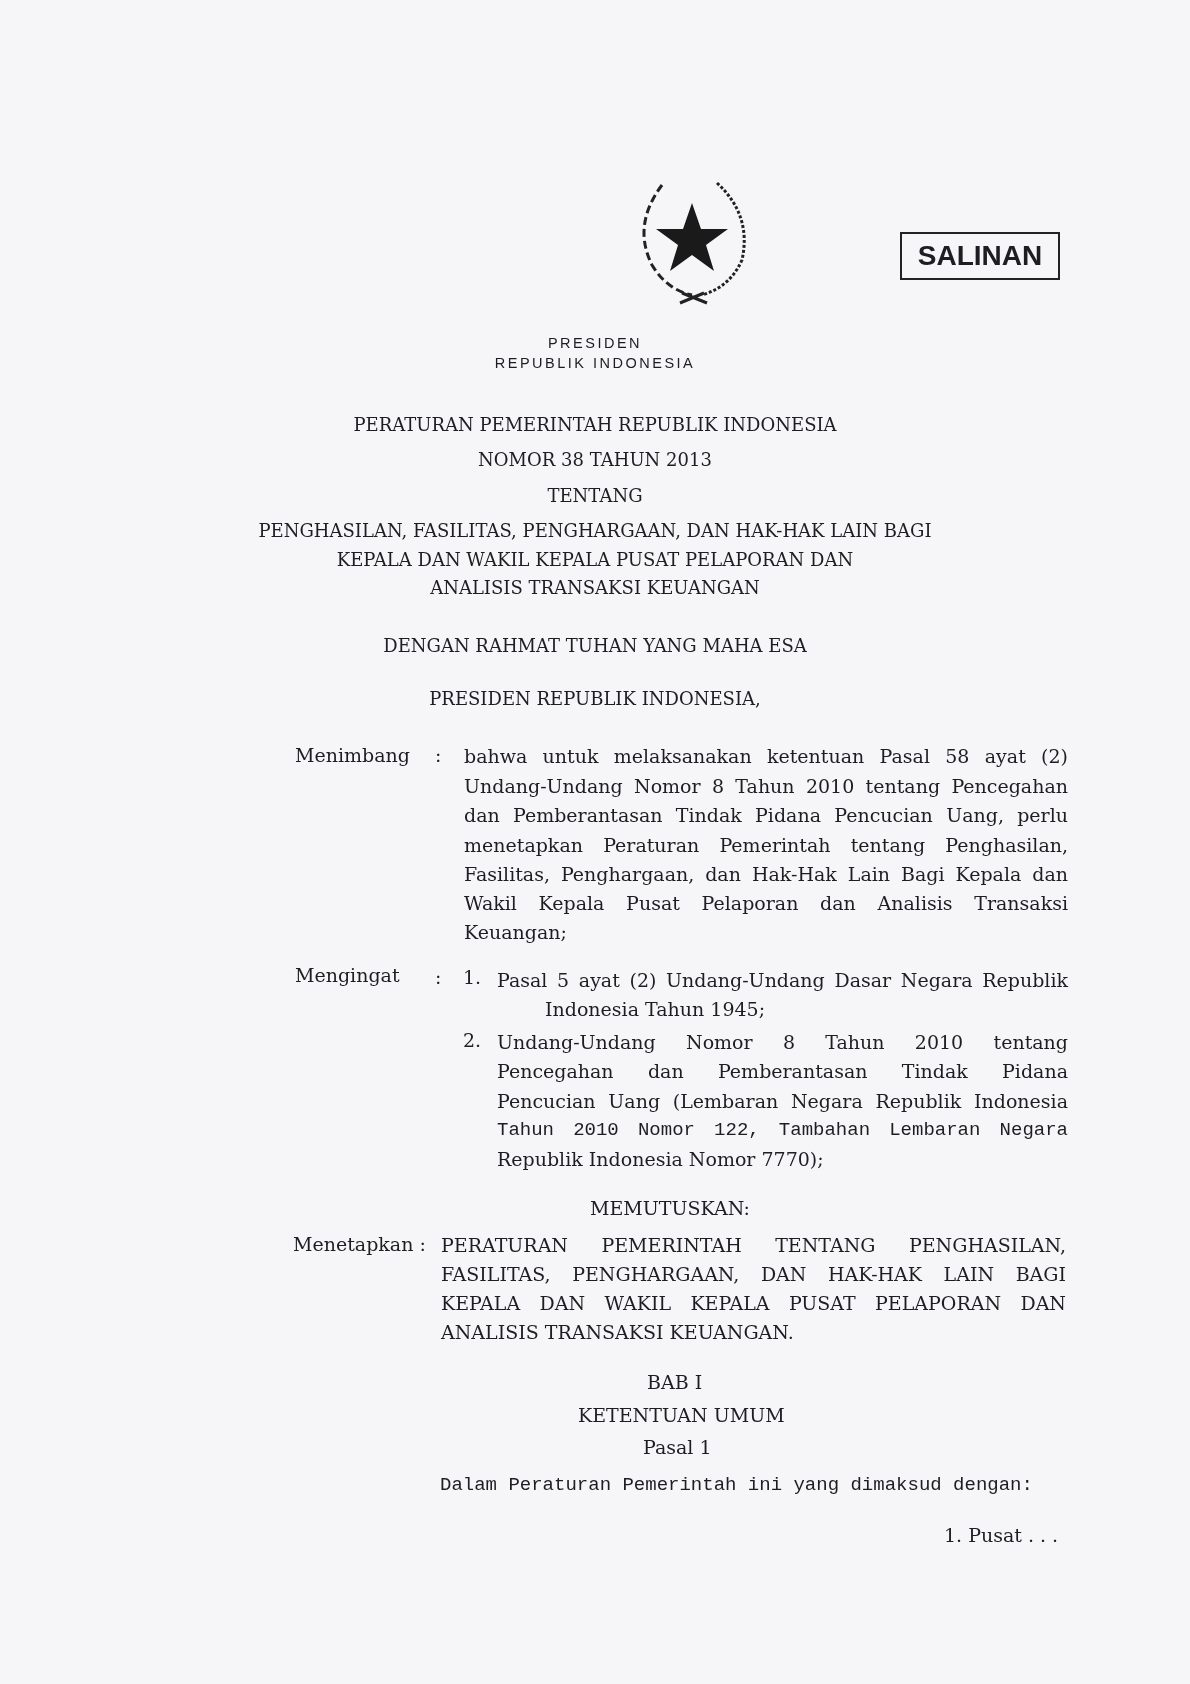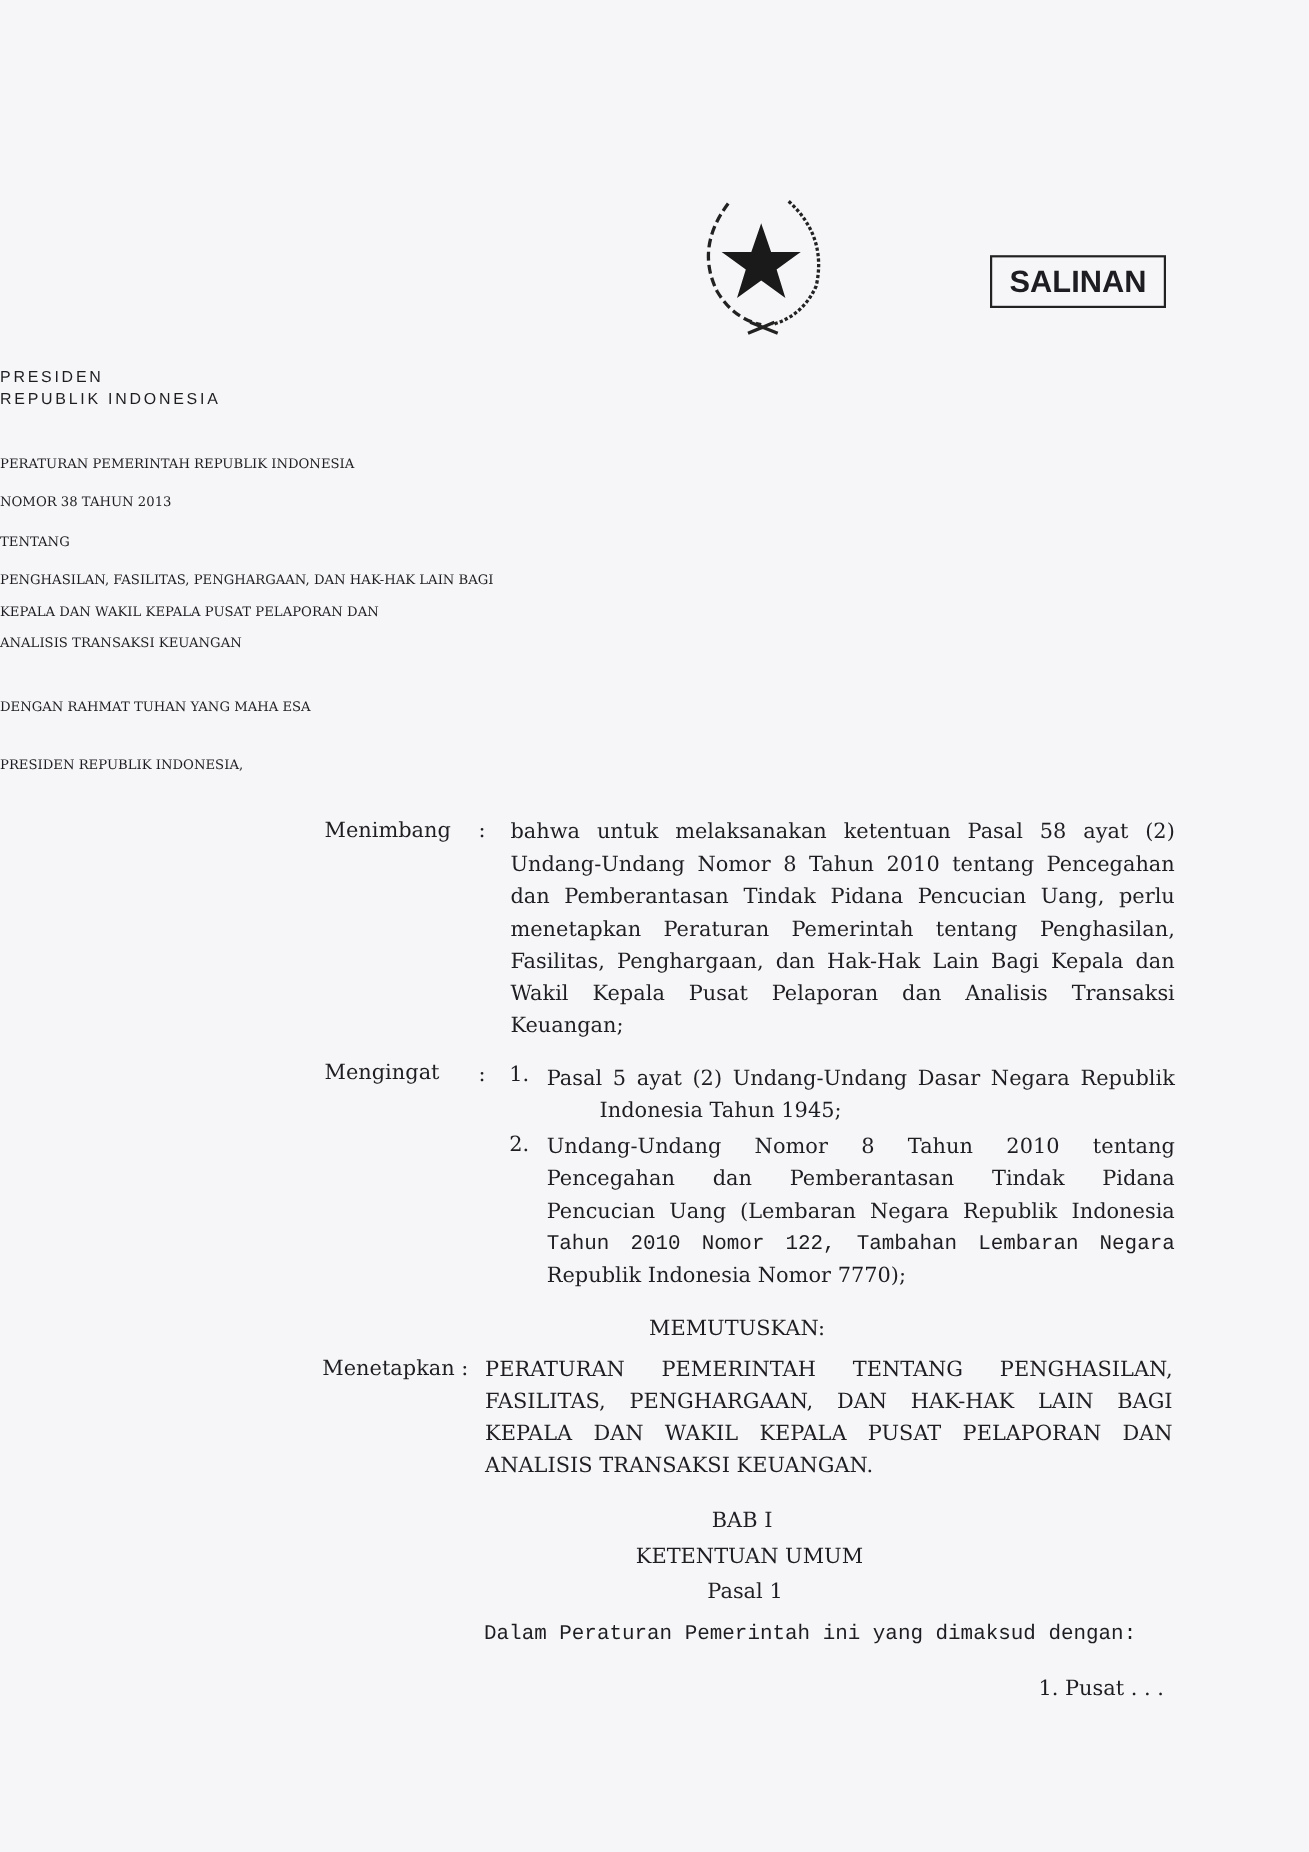--- a/index.html
+++ b/index.html
@@ -1,21 +1,21 @@
 <!DOCTYPE html>
 <html><head>
 <meta charset="utf-8">
 <style>
   html, body { margin:0; padding:0; }
   body { width:1190px; height:1684px; background:#f6f6f9; position:relative; overflow:hidden;
          font-family:"DejaVu Serif","Liberation Serif",serif; color:#1e1e22; }
   .abs { position:absolute; }
-  .center { left:0; width:1190px; }
+  .center { left:0; width:1190px; text-align:center; }
   .t { font-size:19px; line-height:30px; }
-  .hdr { font-size:12px; }
+  .hdr { font-size:18px; }
   .emblem { left:622px; top:165px; width:140px; height:140px; }
   .salinan { left:900px; top:232px; width:160px; height:48px; border:2px solid #222; box-sizing:border-box;
              font-family:"Liberation Sans",sans-serif; font-weight:bold; font-size:28px; text-align:center; line-height:44px; }
   .pres { font-family:"Liberation Sans",sans-serif; font-size:14.5px; letter-spacing:2.5px; line-height:18px; }
   .label { left:295px; }
   .colon { left:435px; }
   .body-text { left:464px; width:604px; text-align:justify; text-align-last:left; }
   .jl { text-align-last:justify; }
   .num { left:463px; }
   .item-text { left:497px; width:571px; text-align:justify; }

